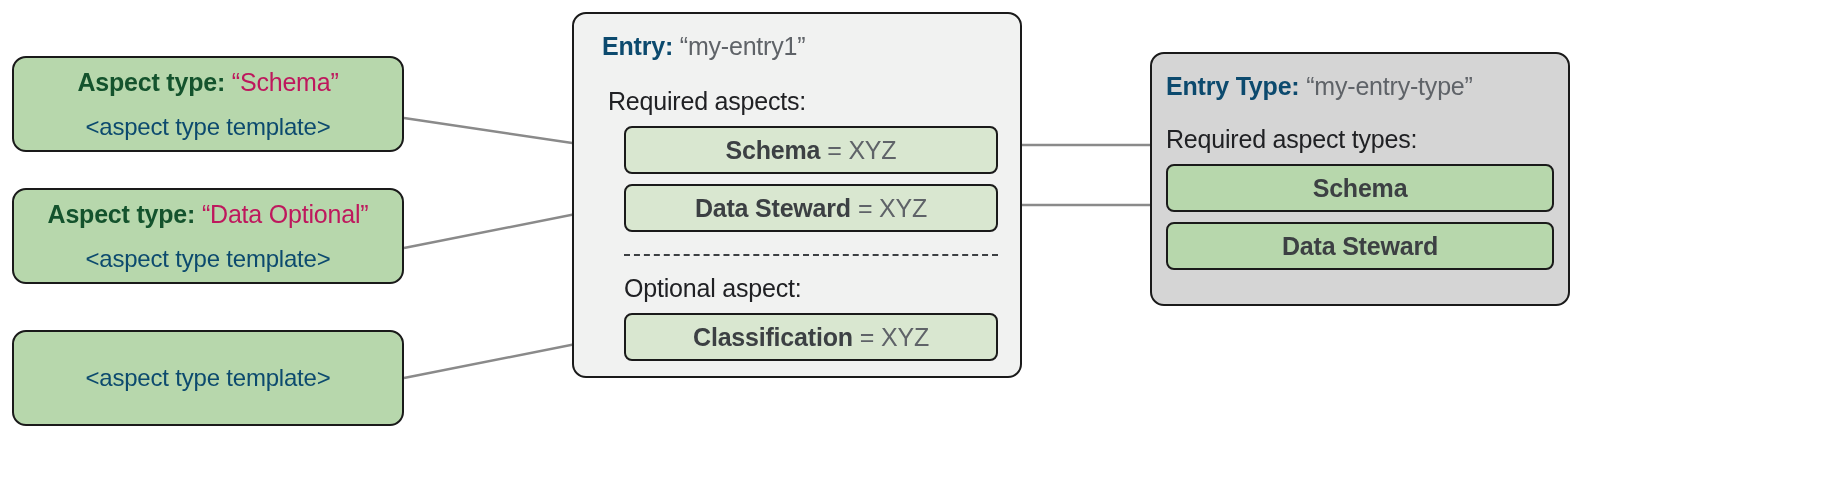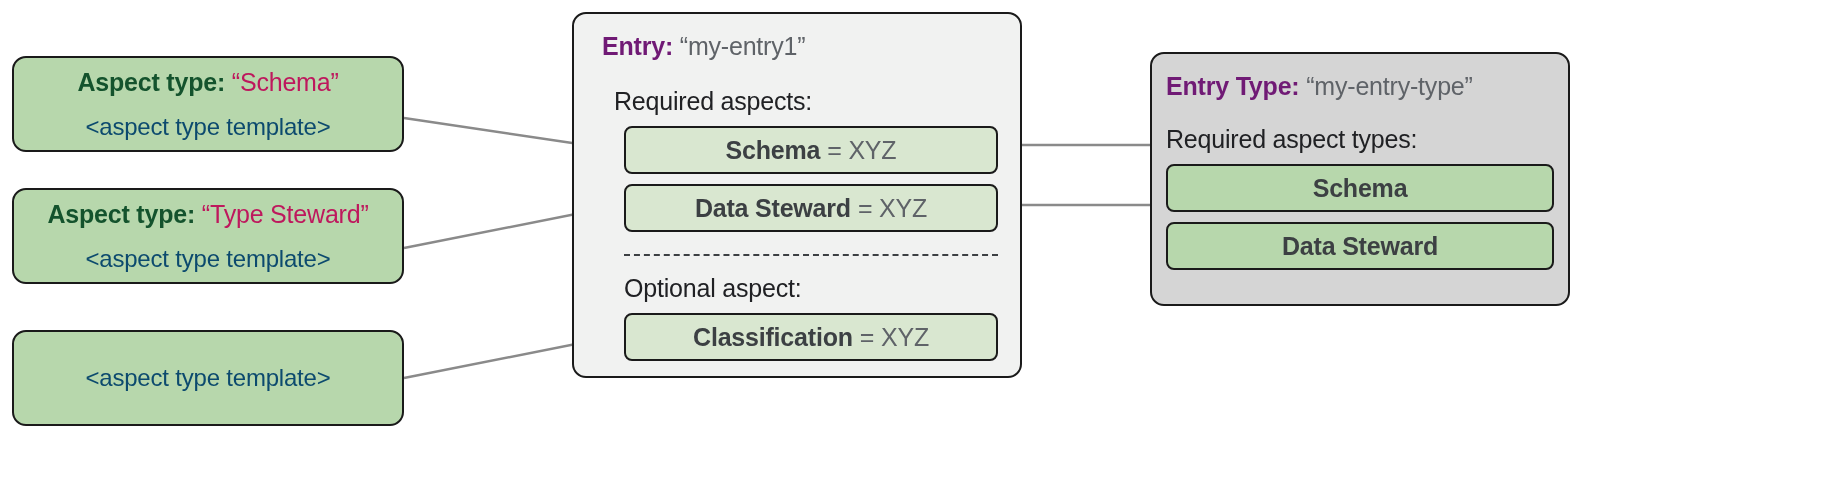--- a/index.html
+++ b/index.html
@@ -93,31 +93,31 @@
     padding: 16px 22px 18px 28px;
   }
   .panel-heading {
     font-size: 25px;
     color: #5f6368;
     letter-spacing: -0.2px;
     white-space: nowrap;
   }
   .panel-heading b {
     font-weight: 700;
-    color: #701a75;
+    color: #0c4a6e;
   }
   .section-label {
     font-size: 25px;
     font-weight: 400;
     color: #202124;
     letter-spacing: -0.2px;
     white-space: nowrap;
   }
   #entry-heading { margin: 2px 0 0 0; }
-  #entry-required-label { margin: 26px 0 0 12px; }
+  #entry-required-label { margin: 26px 0 0 6px; }
   #entry-optional-label { margin: 18px 0 0 22px; }
 
   .aspect-chip {
     box-sizing: border-box;
     margin: 10px 0 0 22px;
     height: 48px;
     border: 2.6px solid #1a1a1a;
     border-radius: 8px;
     background: #d9e7d0;
     display: flex;
@@ -182,21 +182,21 @@
     <line x1="996" y1="145" x2="1158" y2="145"></line>
     <line x1="996" y1="205" x2="1158" y2="205"></line>
   </svg>
 
   <div class="panel aspect-type-card atc-1">
     <div class="atc-title"><b>Aspect type:</b> <span class="q">“Schema”</span></div>
     <div class="atc-template">&lt;aspect type template&gt;</div>
   </div>
 
   <div class="panel aspect-type-card atc-2">
-    <div class="atc-title"><b>Aspect type:</b> <span class="q">“Type Steward”</span></div>
+    <div class="atc-title"><b>Aspect type:</b> <span class="q">“Data Optional”</span></div>
     <div class="atc-template">&lt;aspect type template&gt;</div>
   </div>
 
   <div class="panel aspect-type-card atc-3">
     <div class="atc-template">&lt;aspect type template&gt;</div>
   </div>
 
   <div class="panel" id="entry-panel">
     <div class="panel-heading" id="entry-heading"><b>Entry:</b> <span>“my-entry1”</span></div>
 

